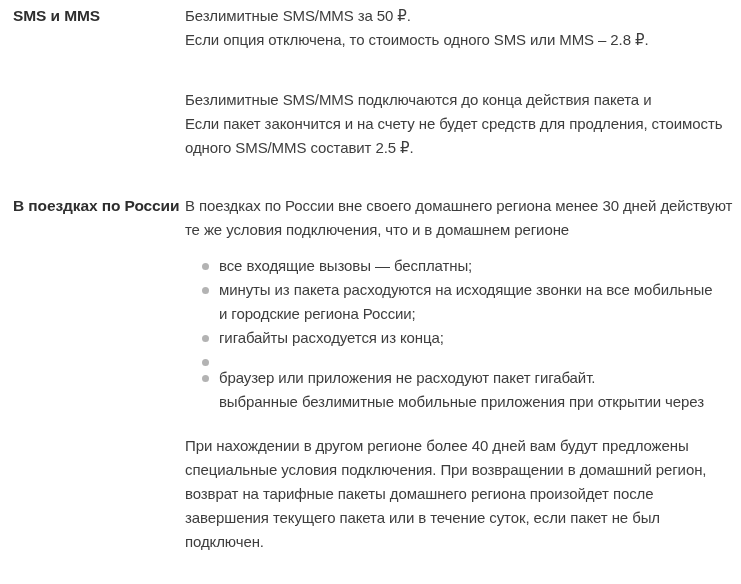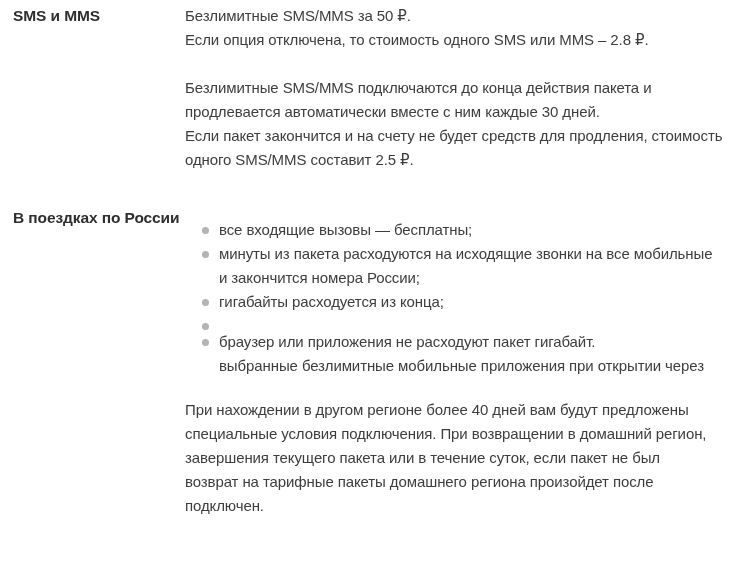--- a/index.html
+++ b/index.html
@@ -23,21 +23,21 @@
     width: 172px;
     flex-shrink: 0;
     font-weight: bold;
     font-size: 15.5px;
     color: #2e2e2e;
   }
 
   .section-content { width: 543px; }
 
   .para div { white-space: nowrap; }
-  .para + .para { margin-top: 24px; }
+  .para + .para { margin-top: 36px; }
 
   .bullet-list { margin: 12px; padding: 0; list-style: none; }
   .bullet-item { display: flex; align-items: flex-start; }
   .bullet-dot {
     width: 7px;
     height: 7px;
     border-radius: 50%;
     background: #b3b3b3;
     margin: 9px 10px 0 5px;
     flex-shrink: 0;
@@ -53,43 +53,46 @@
 
   <div class="section">
     <div class="section-label">SMS и MMS</div>
     <div class="section-content">
       <div class="para">
           <div>Безлимитные SMS/MMS за 50 ₽.</div>
           <div>Если опция отключена, то стоимость одного SMS или MMS – 2.8 ₽.</div>
         </div>
       <div class="para">
           <div>Безлимитные SMS/MMS подключаются до конца действия пакета и</div>
-          <div>продлевается автоматически вместе с ним каждые 30 дней.</div>
           <div>Если пакет закончится и на счету не будет средств для продления, стоимость</div>
           <div>одного SMS/MMS составит 2.5 ₽.</div>
         </div>
     </div>
   </div>
 
   <div class="section">
     <div class="section-label">В поездках по России</div>
     <div class="section-content">
+      <div class="para">
+          <div>В поездках по России вне своего домашнего региона менее 30 дней действуют</div>
+          <div>те же условия подключения, что и в домашнем регионе</div>
+        </div>
 
       <ul class="bullet-list">
         <li class="bullet-item">
           <span class="bullet-dot"></span>
           <div class="bullet-text">
               <div>все входящие вызовы — бесплатны;</div>
             </div>
         </li>
         <li class="bullet-item">
           <span class="bullet-dot"></span>
           <div class="bullet-text">
               <div>минуты из пакета расходуются на исходящие звонки на все мобильные</div>
-              <div>и закончится номера России;</div>
+              <div>и городские региона России;</div>
             </div>
         </li>
         <li class="bullet-item">
           <span class="bullet-dot"></span>
           <div class="bullet-text">
               <div>гигабайты расходуется из конца;</div>
             </div>
         </li>
         <li class="bullet-item">
           <span class="bullet-dot"></span>
@@ -99,20 +102,20 @@
           <div class="bullet-text">
               <div>браузер или приложения не расходуют пакет гигабайт.</div>
               <div>выбранные безлимитные мобильные приложения при открытии через</div>
             </div>
         </li>
       </ul>
 
       <div class="para outro">
           <div>При нахождении в другом регионе более 40 дней вам будут предложены</div>
           <div>специальные условия подключения. При возвращении в домашний регион,</div>
+          <div>возврат на тарифные пакеты домашнего региона произойдет после</div>
           <div>завершения текущего пакета или в течение суток, если пакет не был</div>
-          <div>возврат на тарифные пакеты домашнего региона произойдет после</div>
           <div>подключен.</div>
         </div>
     </div>
   </div>
 
 </div>
 
 </body></html>

